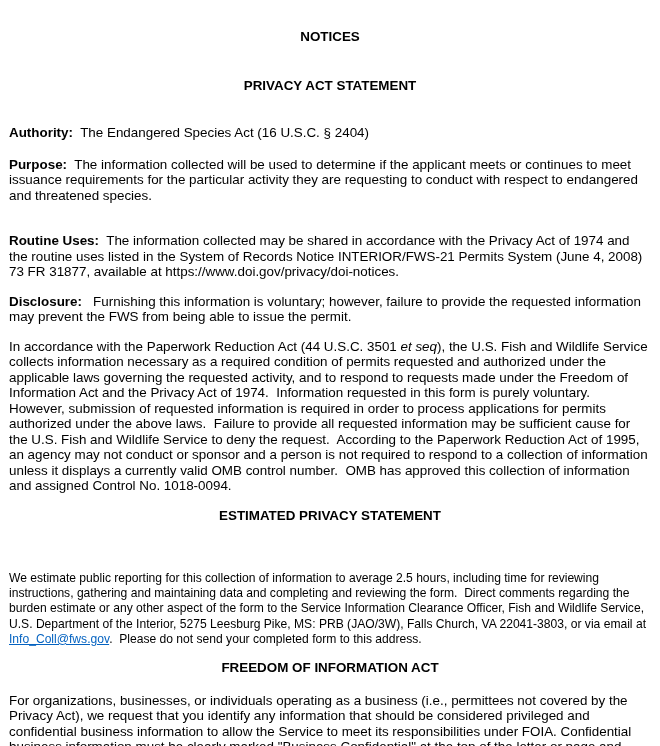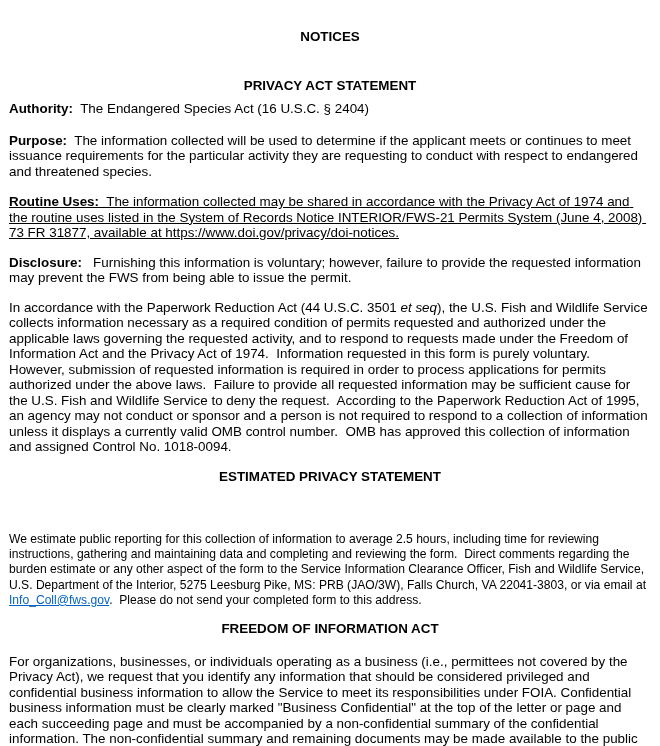--- a/index.html
+++ b/index.html
@@ -48,23 +48,23 @@
     font-style: italic;
   }
   .link {
     color: #0563C1;
     text-decoration: underline;
     cursor: pointer;
   }
   
   .mt-title      { margin-top: 0; }
   .mt-privacy-h  { margin-top: 33px; }
-  .mt-authority  { margin-top: 8px; }
+  .mt-authority  { margin-top: 32px; }
   .mt-purpose    { margin-top: 16px; }
-  .mt-routine    { margin-top: 15px; text-decoration: underline; }
+  .mt-routine    { margin-top: 30px; }
   .mt-disclosure { margin-top: 14px; }
   .mt-paperwork-h{ margin-top: 13px; }
   .mt-paperwork-p{ margin-top: 14px; }
   .mt-burden-h   { margin-top: 14px; }
   .mt-burden-p   { margin-top: 12px; }
   .mt-foia-h     { margin-top: 13px; }
   .mt-foia-p     { margin-top: 17px; }
 </style>
 </head>
 <body>

